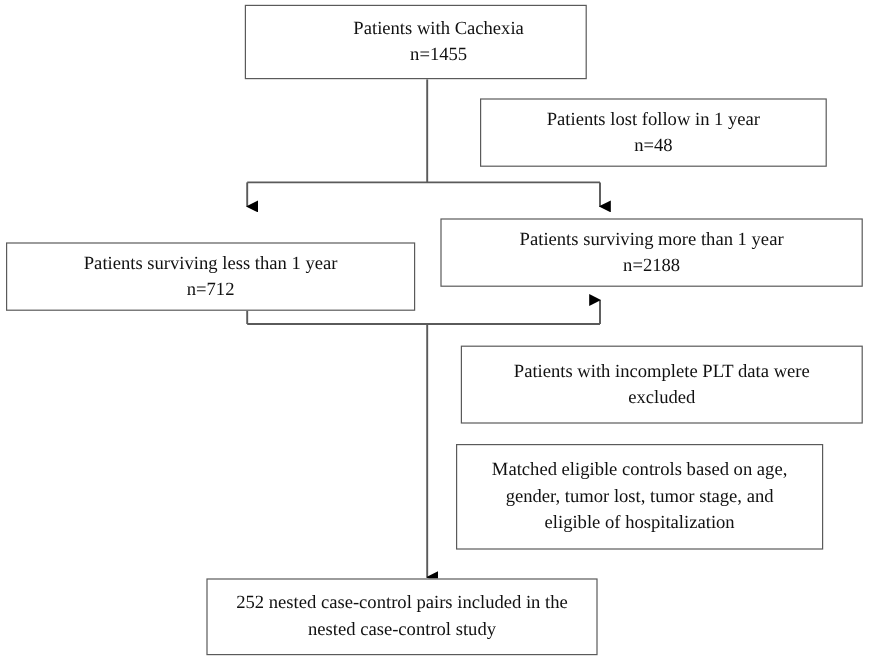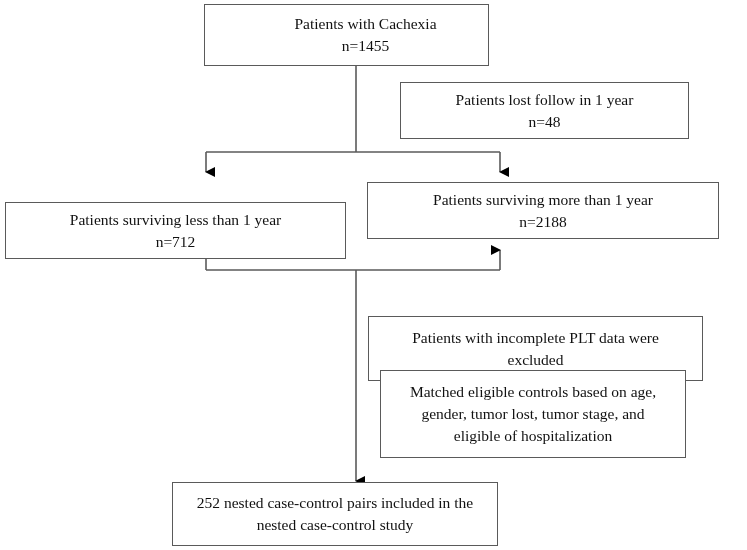--- a/index.html
+++ b/index.html
@@ -44,21 +44,21 @@
     height: 550px;
     z-index: 1;
     pointer-events: none;
   }
 
   
   #node-cachexia       { left: 204px; top: 4px;   width: 285px; height: 62px; padding-left: 44px; }
   #node-lost-follow    { left: 400px; top: 82px;  width: 289px; height: 57px; }
   #node-surv-less      { left: 5px;   top: 182px; width: 341px; height: 57px; margin-top: 20px; }
   #node-surv-more      { left: 367px; top: 182px; width: 352px; height: 57px; }
-  #node-plt-excluded   { left: 368px; top: 288px; width: 335px; height: 65px; margin-top: 28px; }
+  #node-plt-excluded   { left: 384px; top: 288px; width: 335px; height: 65px; }
   #node-matched        { left: 380px; top: 370px; width: 306px; height: 88px; }
   #node-final          { left: 172px; top: 482px; width: 326px; height: 64px; }
 </style>
 </head>
 <body>
 
 <div id="canvas">
 
   <svg id="svg-connectors" viewBox="0 0 747 550" width="747" height="550" xmlns="http://www.w3.org/2000/svg">
     <defs>

